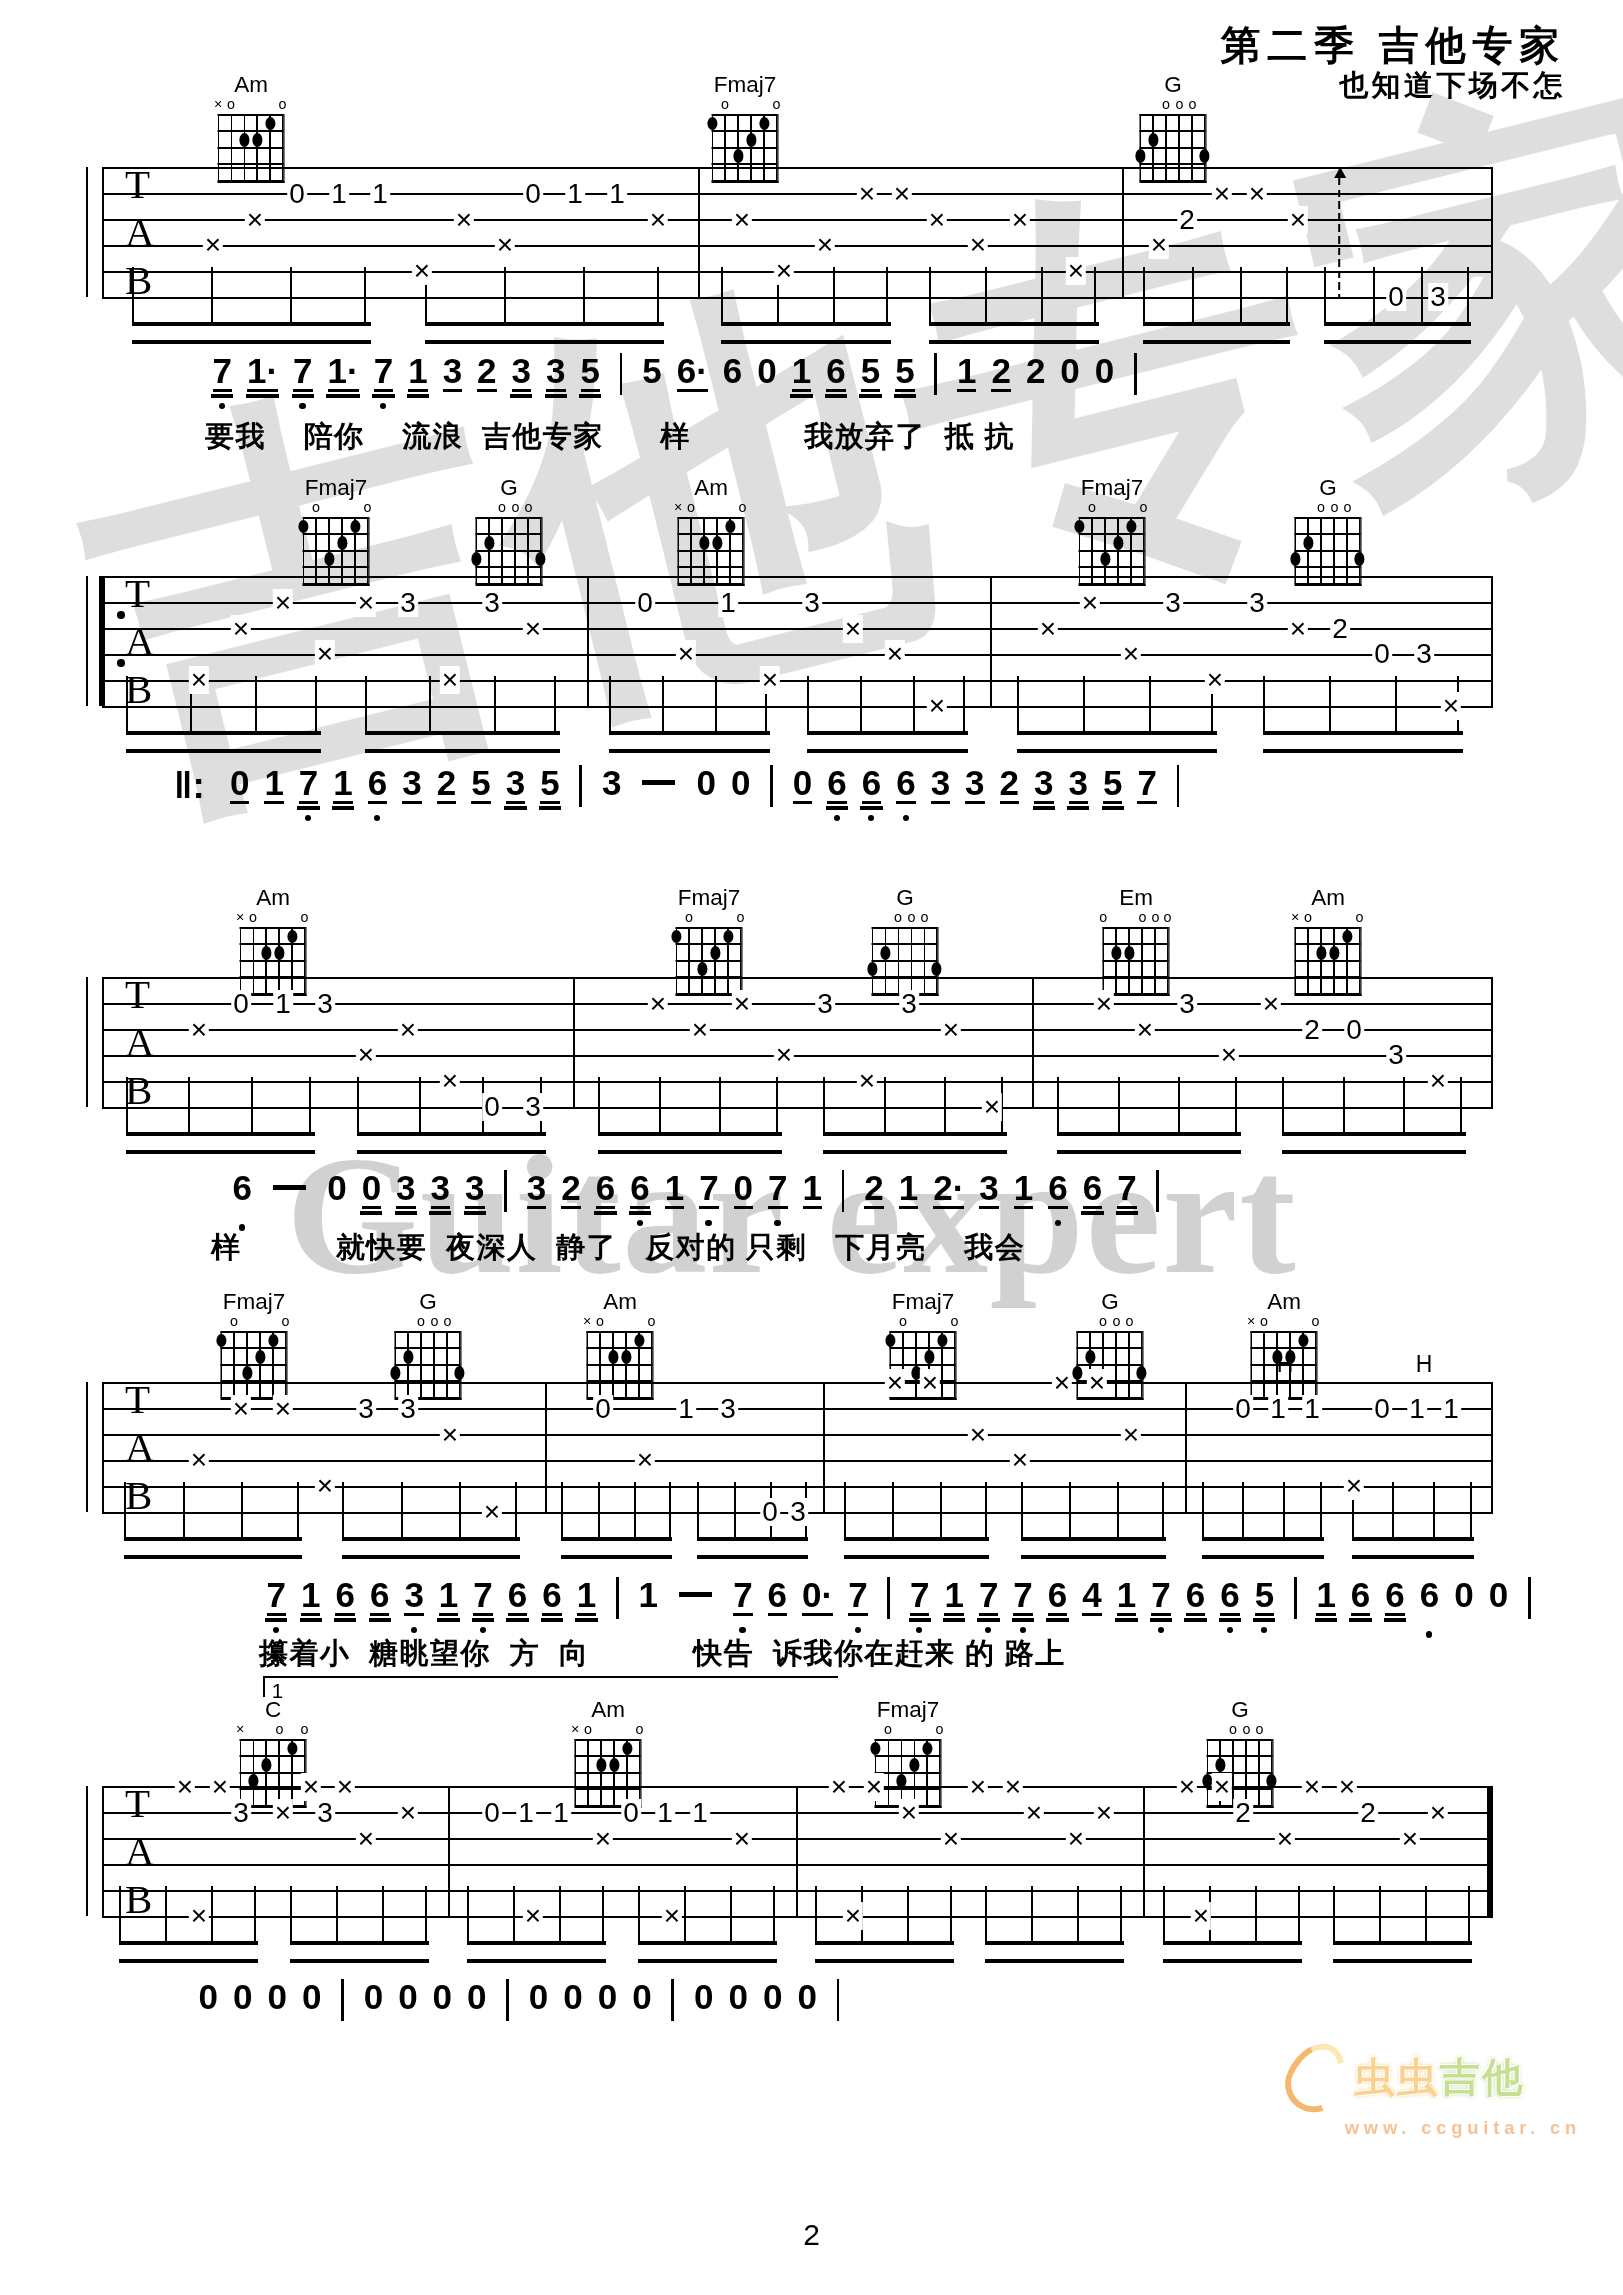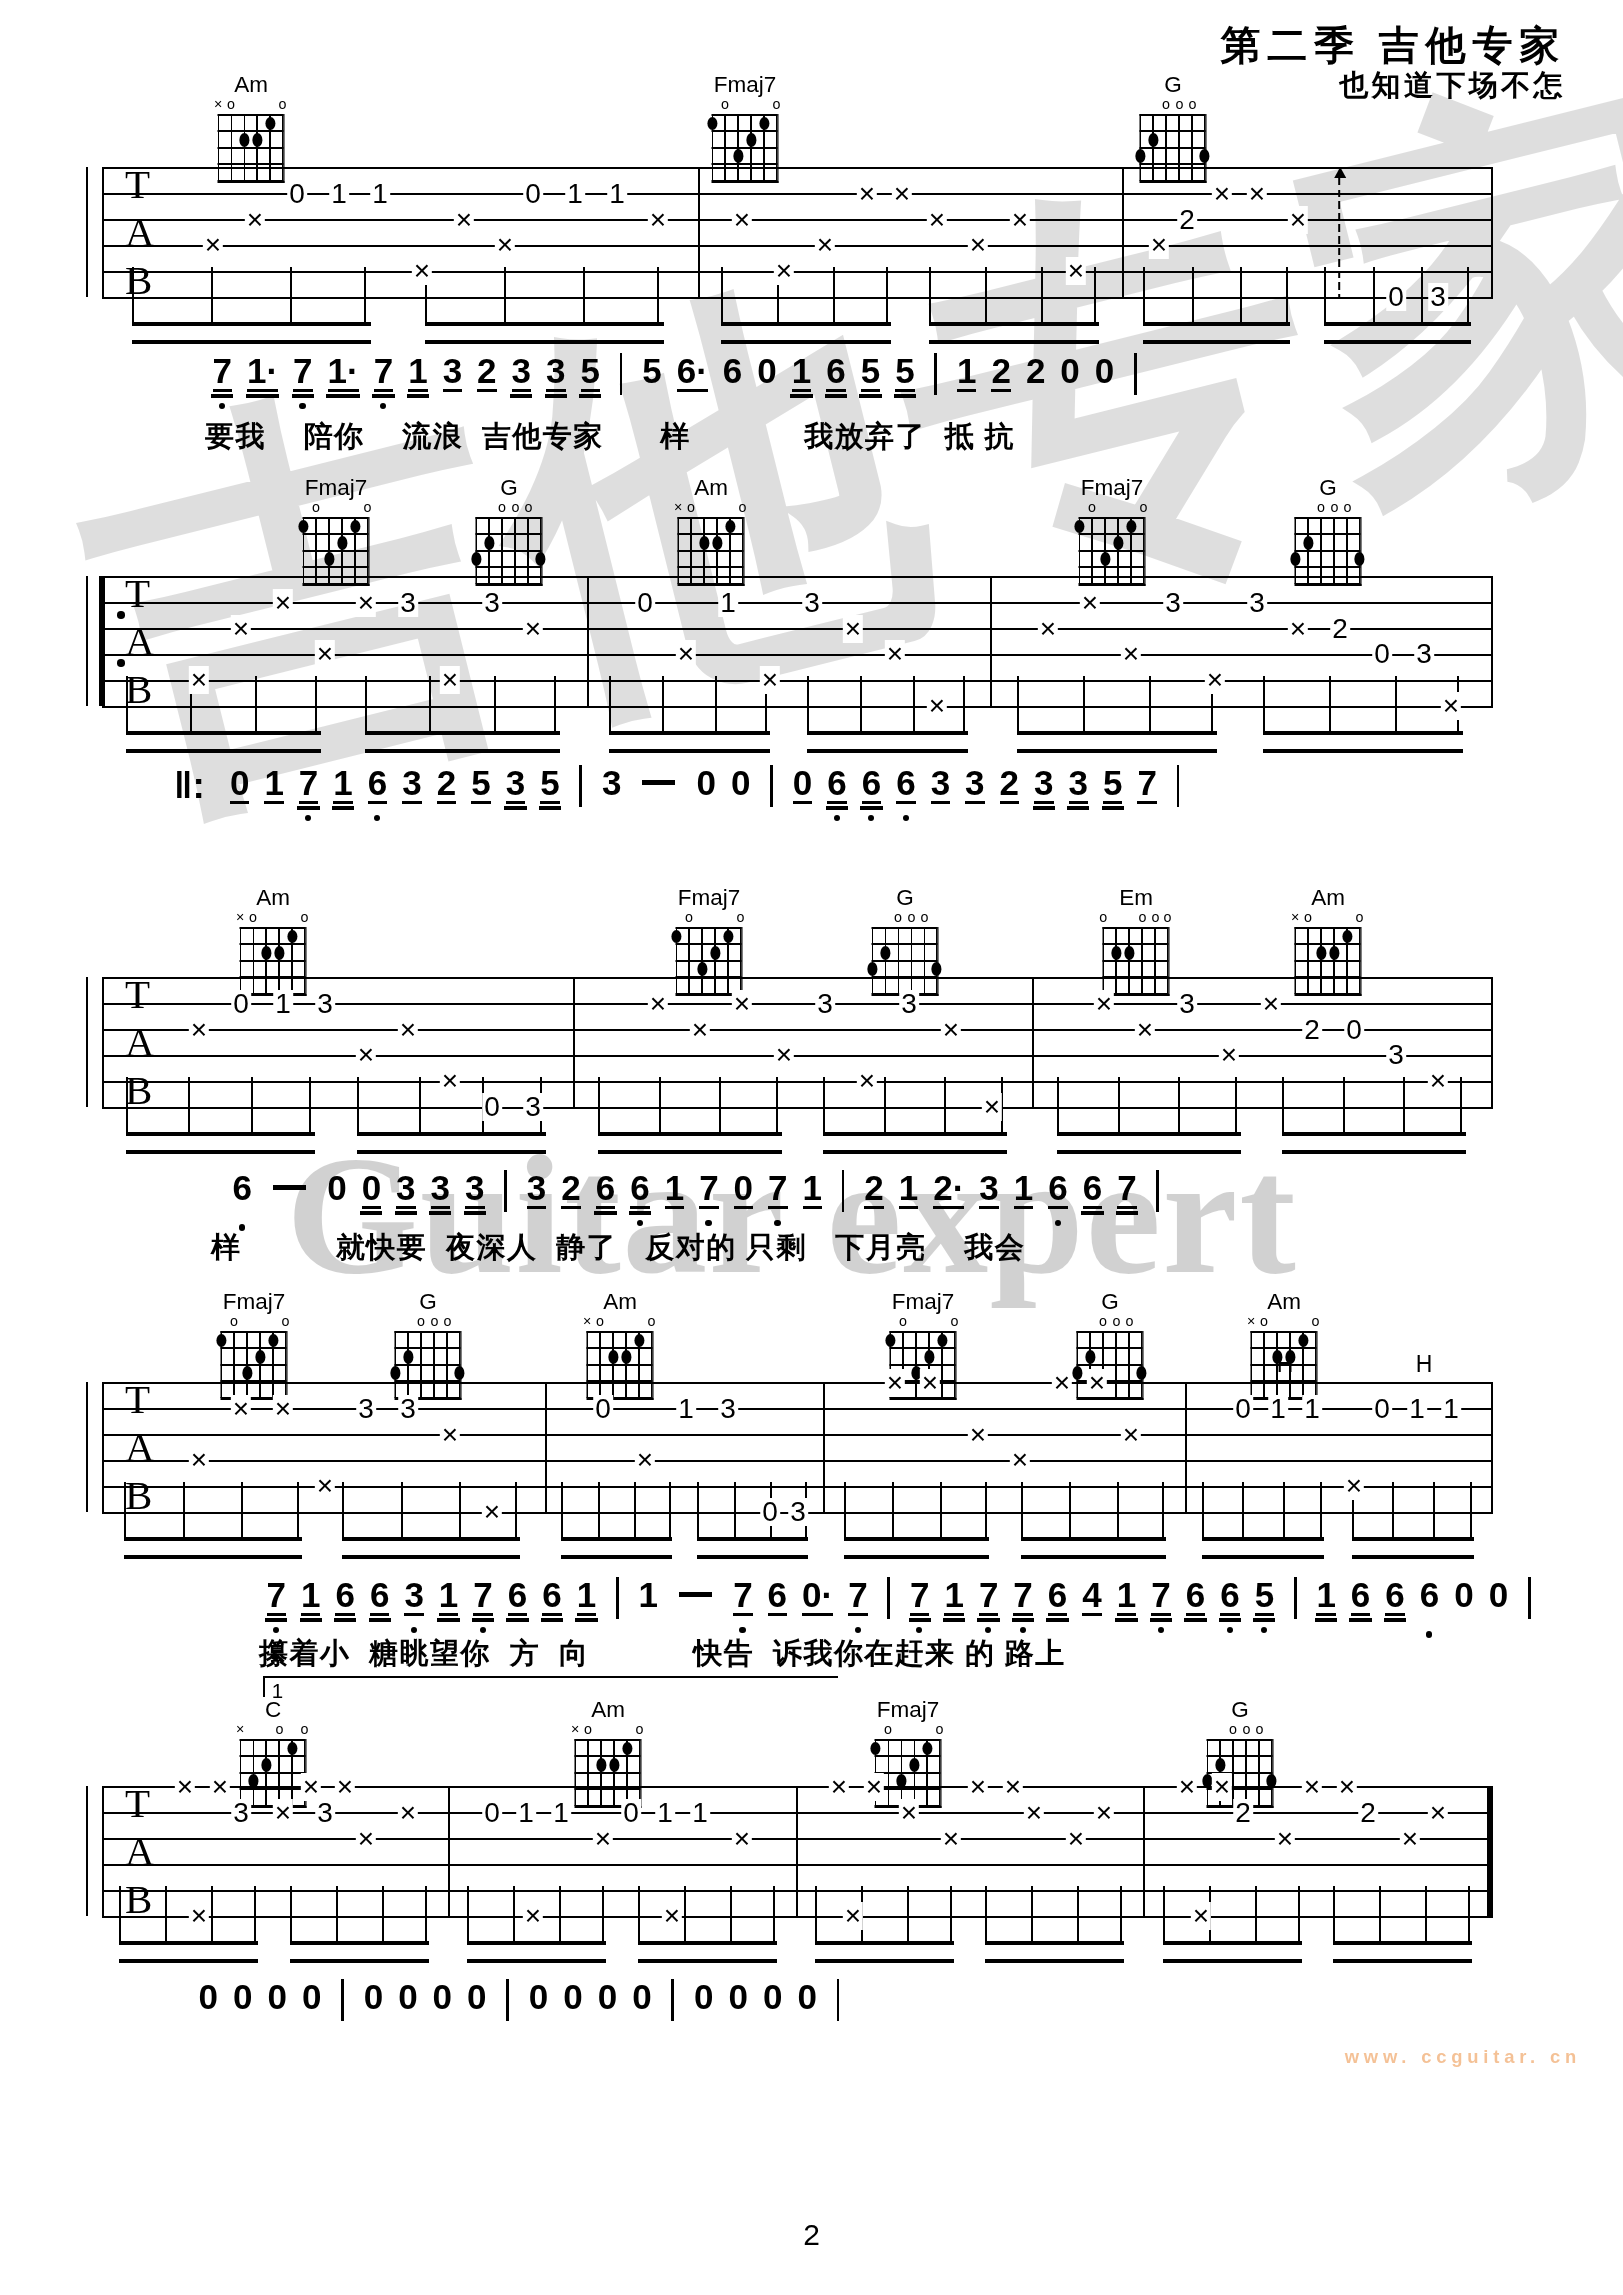--- a/index.html
+++ b/index.html
@@ -824,17 +824,22 @@
 
   <div class="mel" id="mel3" style="left:259px;top:1577px"><div class="tok u2 ld">7</div><div class="tok u2">1</div><div class="tok u2">6</div><div class="tok u2">6</div><div class="tok u1 ld">3</div><div class="tok u2">1</div><div class="tok u2 ld">7</div><div class="tok u2">6</div><div class="tok u2">6</div><div class="tok u2">1</div><div class="mbar"></div><div class="tok">1</div><div class="mdash"></div><div class="tok u1 ld">7</div><div class="tok u1">6</div><div class="tok u1">0·</div><div class="tok u1 ld">7</div><div class="mbar"></div><div class="tok u2 ld">7</div><div class="tok u2">1</div><div class="tok u2 ld">7</div><div class="tok u2 ld">7</div><div class="tok u2">6</div><div class="tok u1">4</div><div class="tok u2">1</div><div class="tok u2 ld">7</div><div class="tok u2">6</div><div class="tok u2 ld">6</div><div class="tok u2 ld">5</div><div class="mbar"></div><div class="tok u2">1</div><div class="tok u2">6</div><div class="tok u2">6</div><div class="tok ld">6</div><div class="tok">0</div><div class="tok">0</div><div class="mbar"></div></div>
   <div class="lyr" style="left:259px;top:1634px">攥着小  糖眺望你  方  向           快告  诉我你在赶来 的 路上</div>
   <div class="volta" style="left:263px;top:1676px;width:566px"><span>1</span></div>
 
   <div class="mel" id="mel4" style="left:191px;top:1979px"><div class="tok">0</div><div class="tok">0</div><div class="tok">0</div><div class="tok">0</div><div class="mbar"></div><div class="tok">0</div><div class="tok">0</div><div class="tok">0</div><div class="tok">0</div><div class="mbar"></div><div class="tok">0</div><div class="tok">0</div><div class="tok">0</div><div class="tok">0</div><div class="mbar"></div><div class="tok">0</div><div class="tok">0</div><div class="tok">0</div><div class="tok">0</div><div class="mbar"></div></div>
 
   <div class="pageno">2</div>
 
   <div class="logo">
+    <div class="logo-row">
+      <div class="logo-swirl"></div>
+      <span class="logo-cc">虫虫</span>
+      <span class="logo-gt">吉他</span>
+    </div>
     <div class="logo-url">www. ccguitar. cn</div>
   </div>
 
 </div>
 
 
 </body></html>

